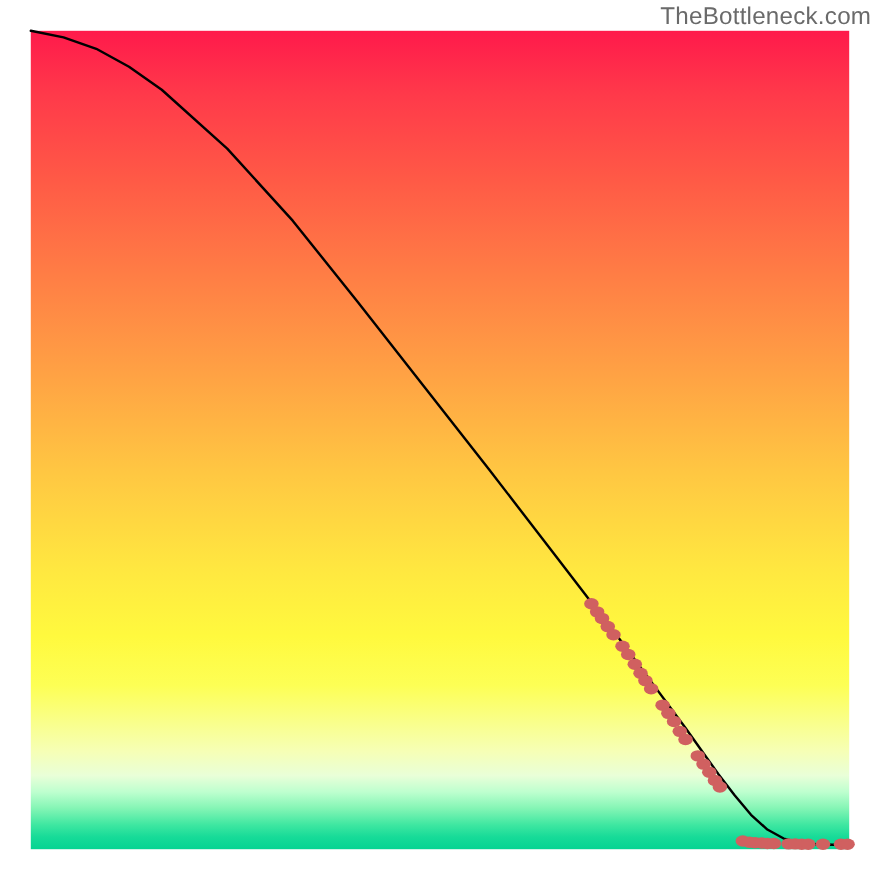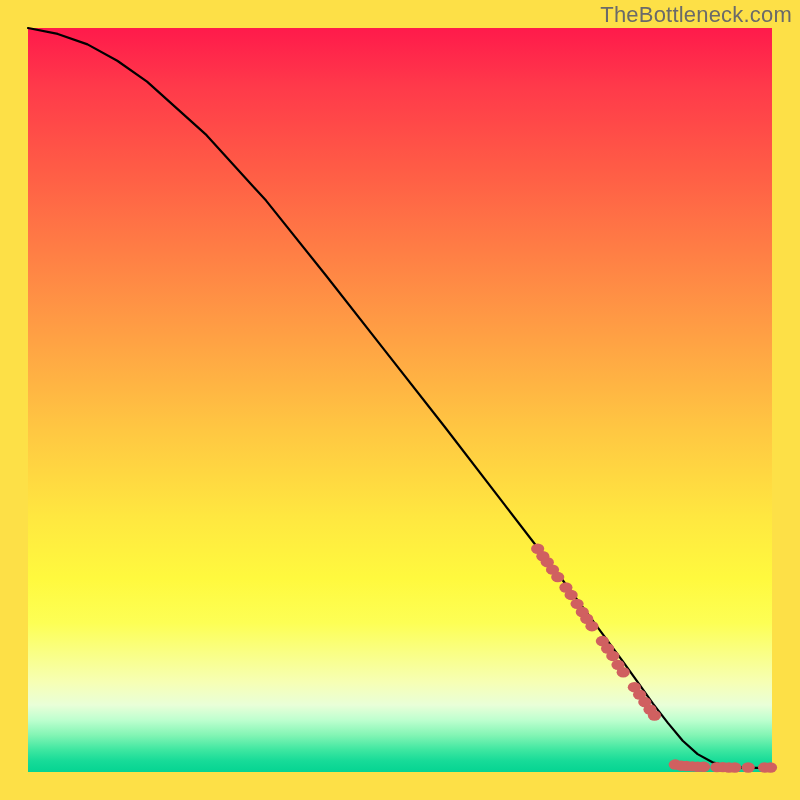--- a/index.html
+++ b/index.html
@@ -1,21 +1,21 @@
 <!DOCTYPE html>
 <html><head>
 <meta charset="utf-8">
 <style>
   * { margin: 0; padding: 0; box-sizing: border-box; }
   html, body { width: 800px; height: 800px; overflow: hidden; background: #000; }
   .frame {
     position: relative;
     width: 800px;
     height: 800px;
-    background: #fde047;
+    background: #ffffff;
   }
   .watermark {
     position: absolute;
     top: 2px;
     right: 8px;
     font-family: Arial, Helvetica, sans-serif;
     font-size: 22px;
     color: #6a6a6a;
     letter-spacing: 0.2px;
     z-index: 10;

